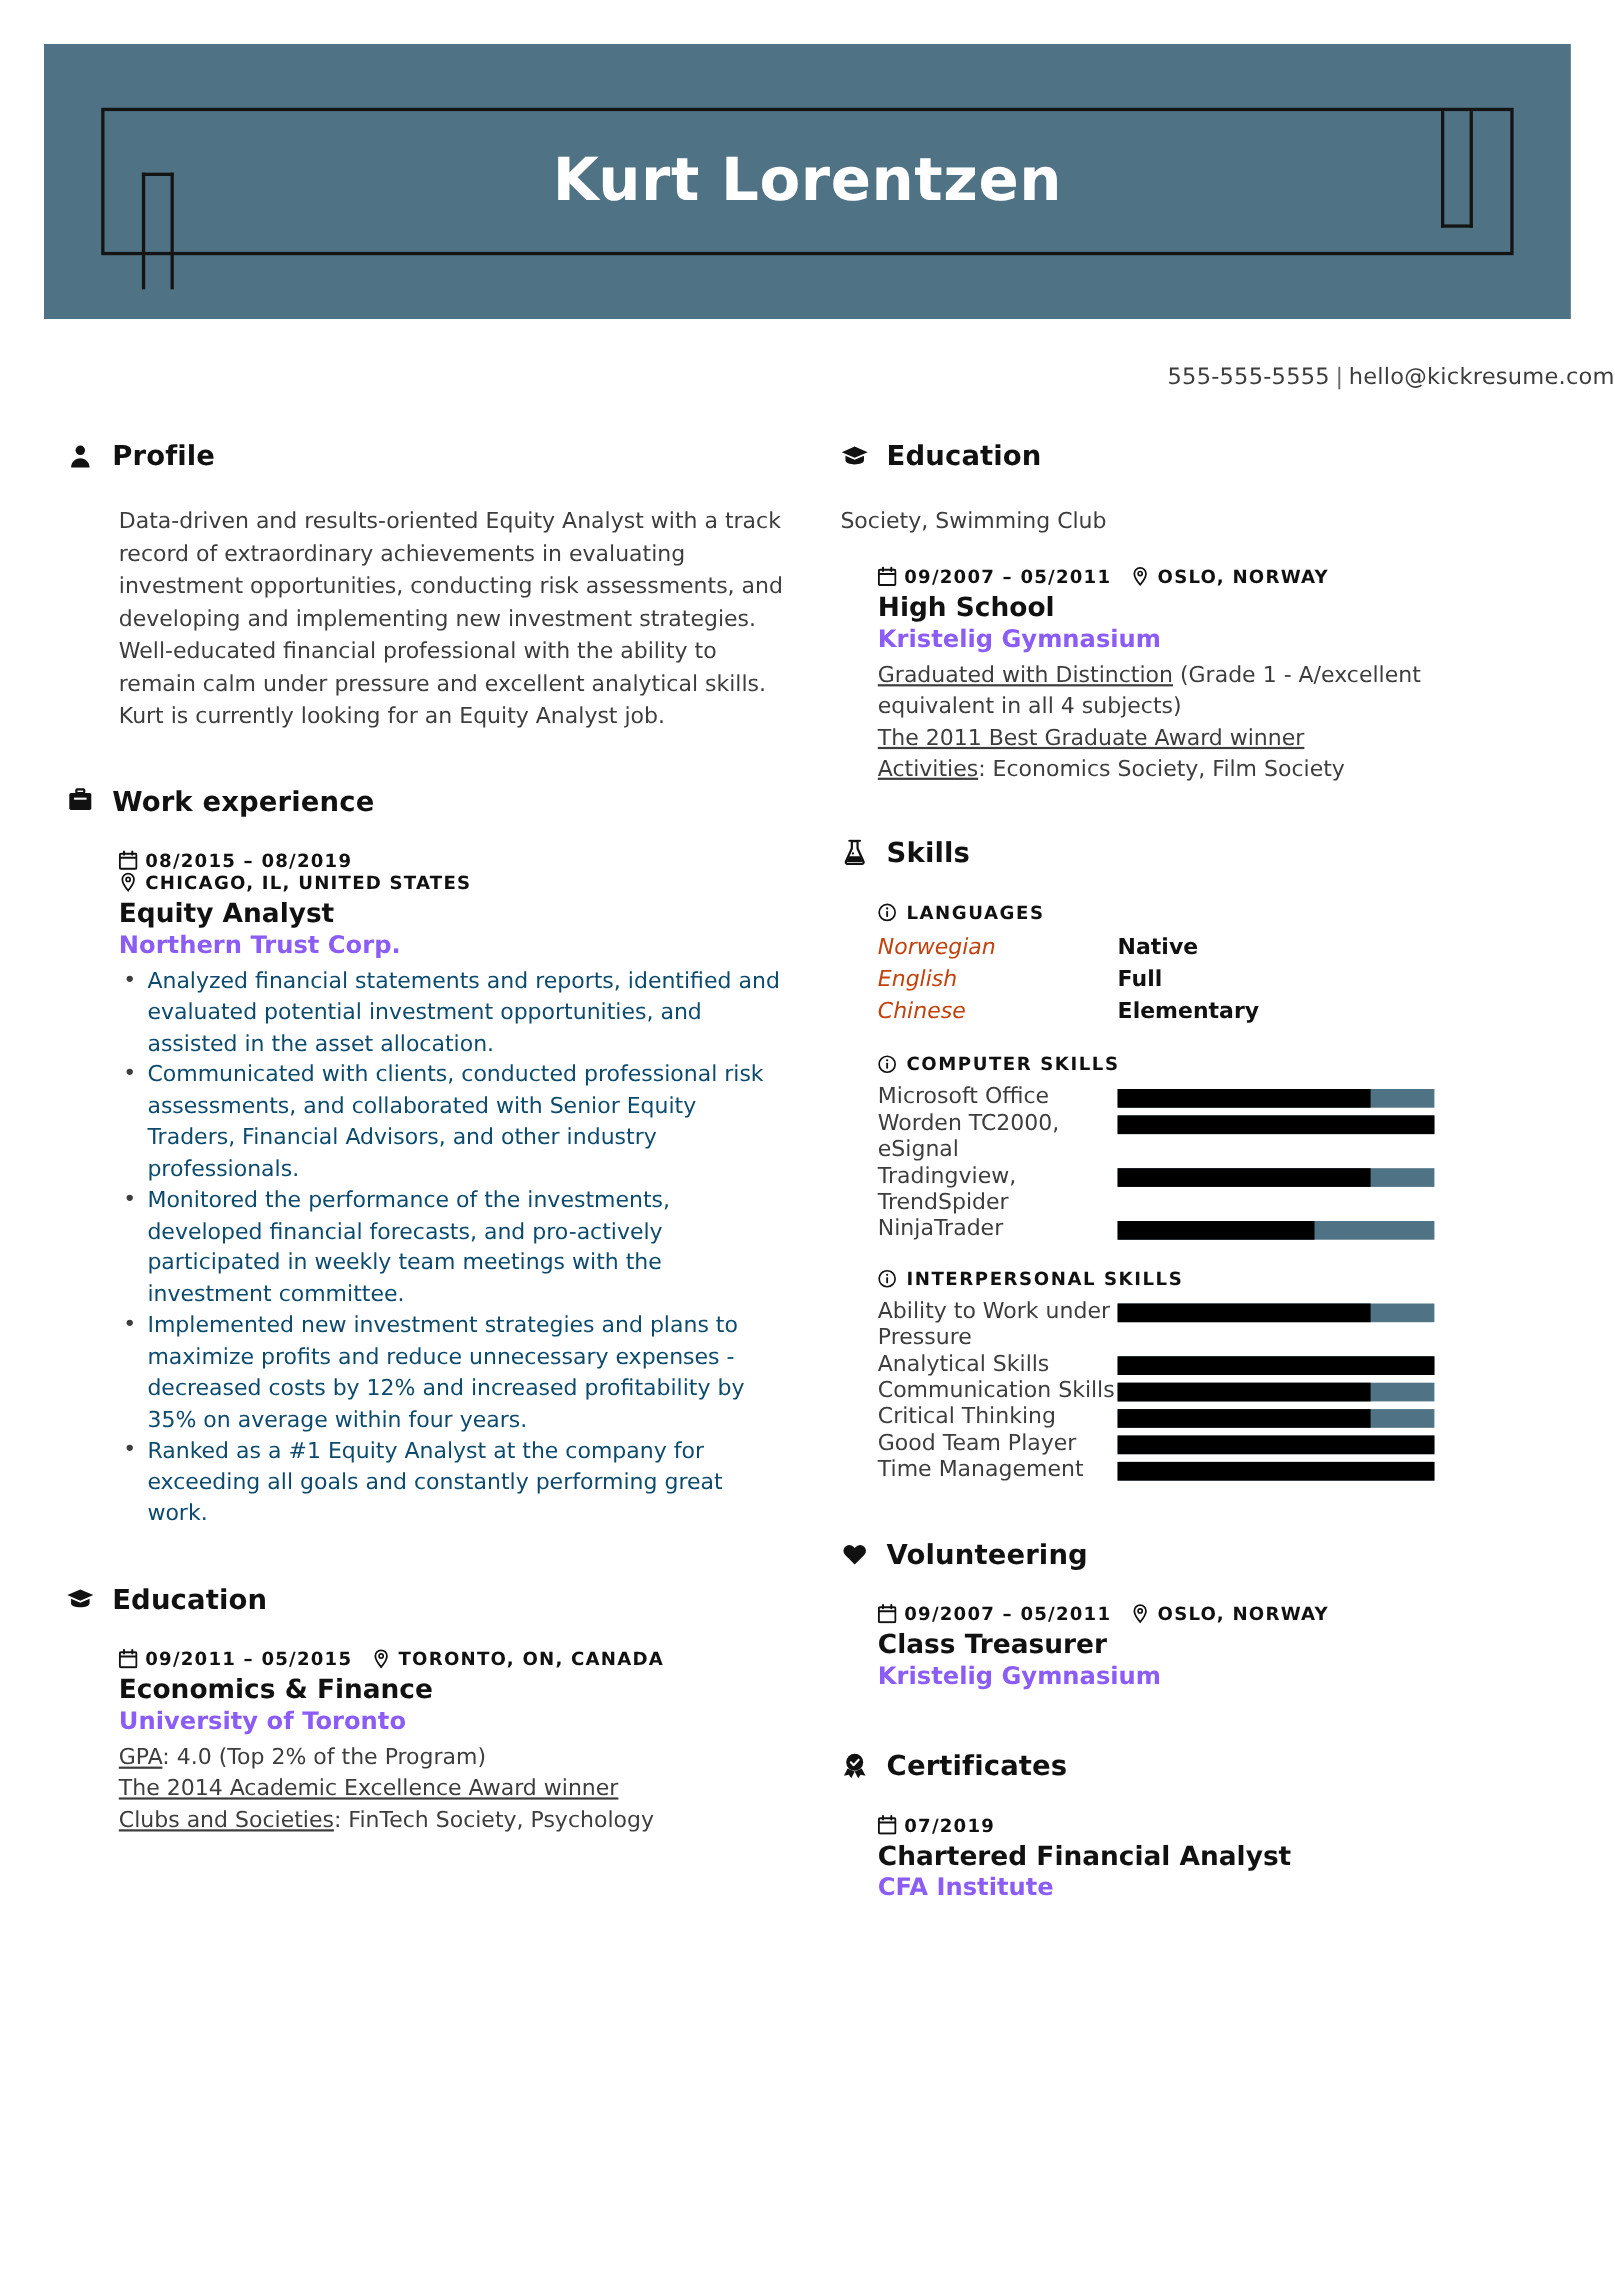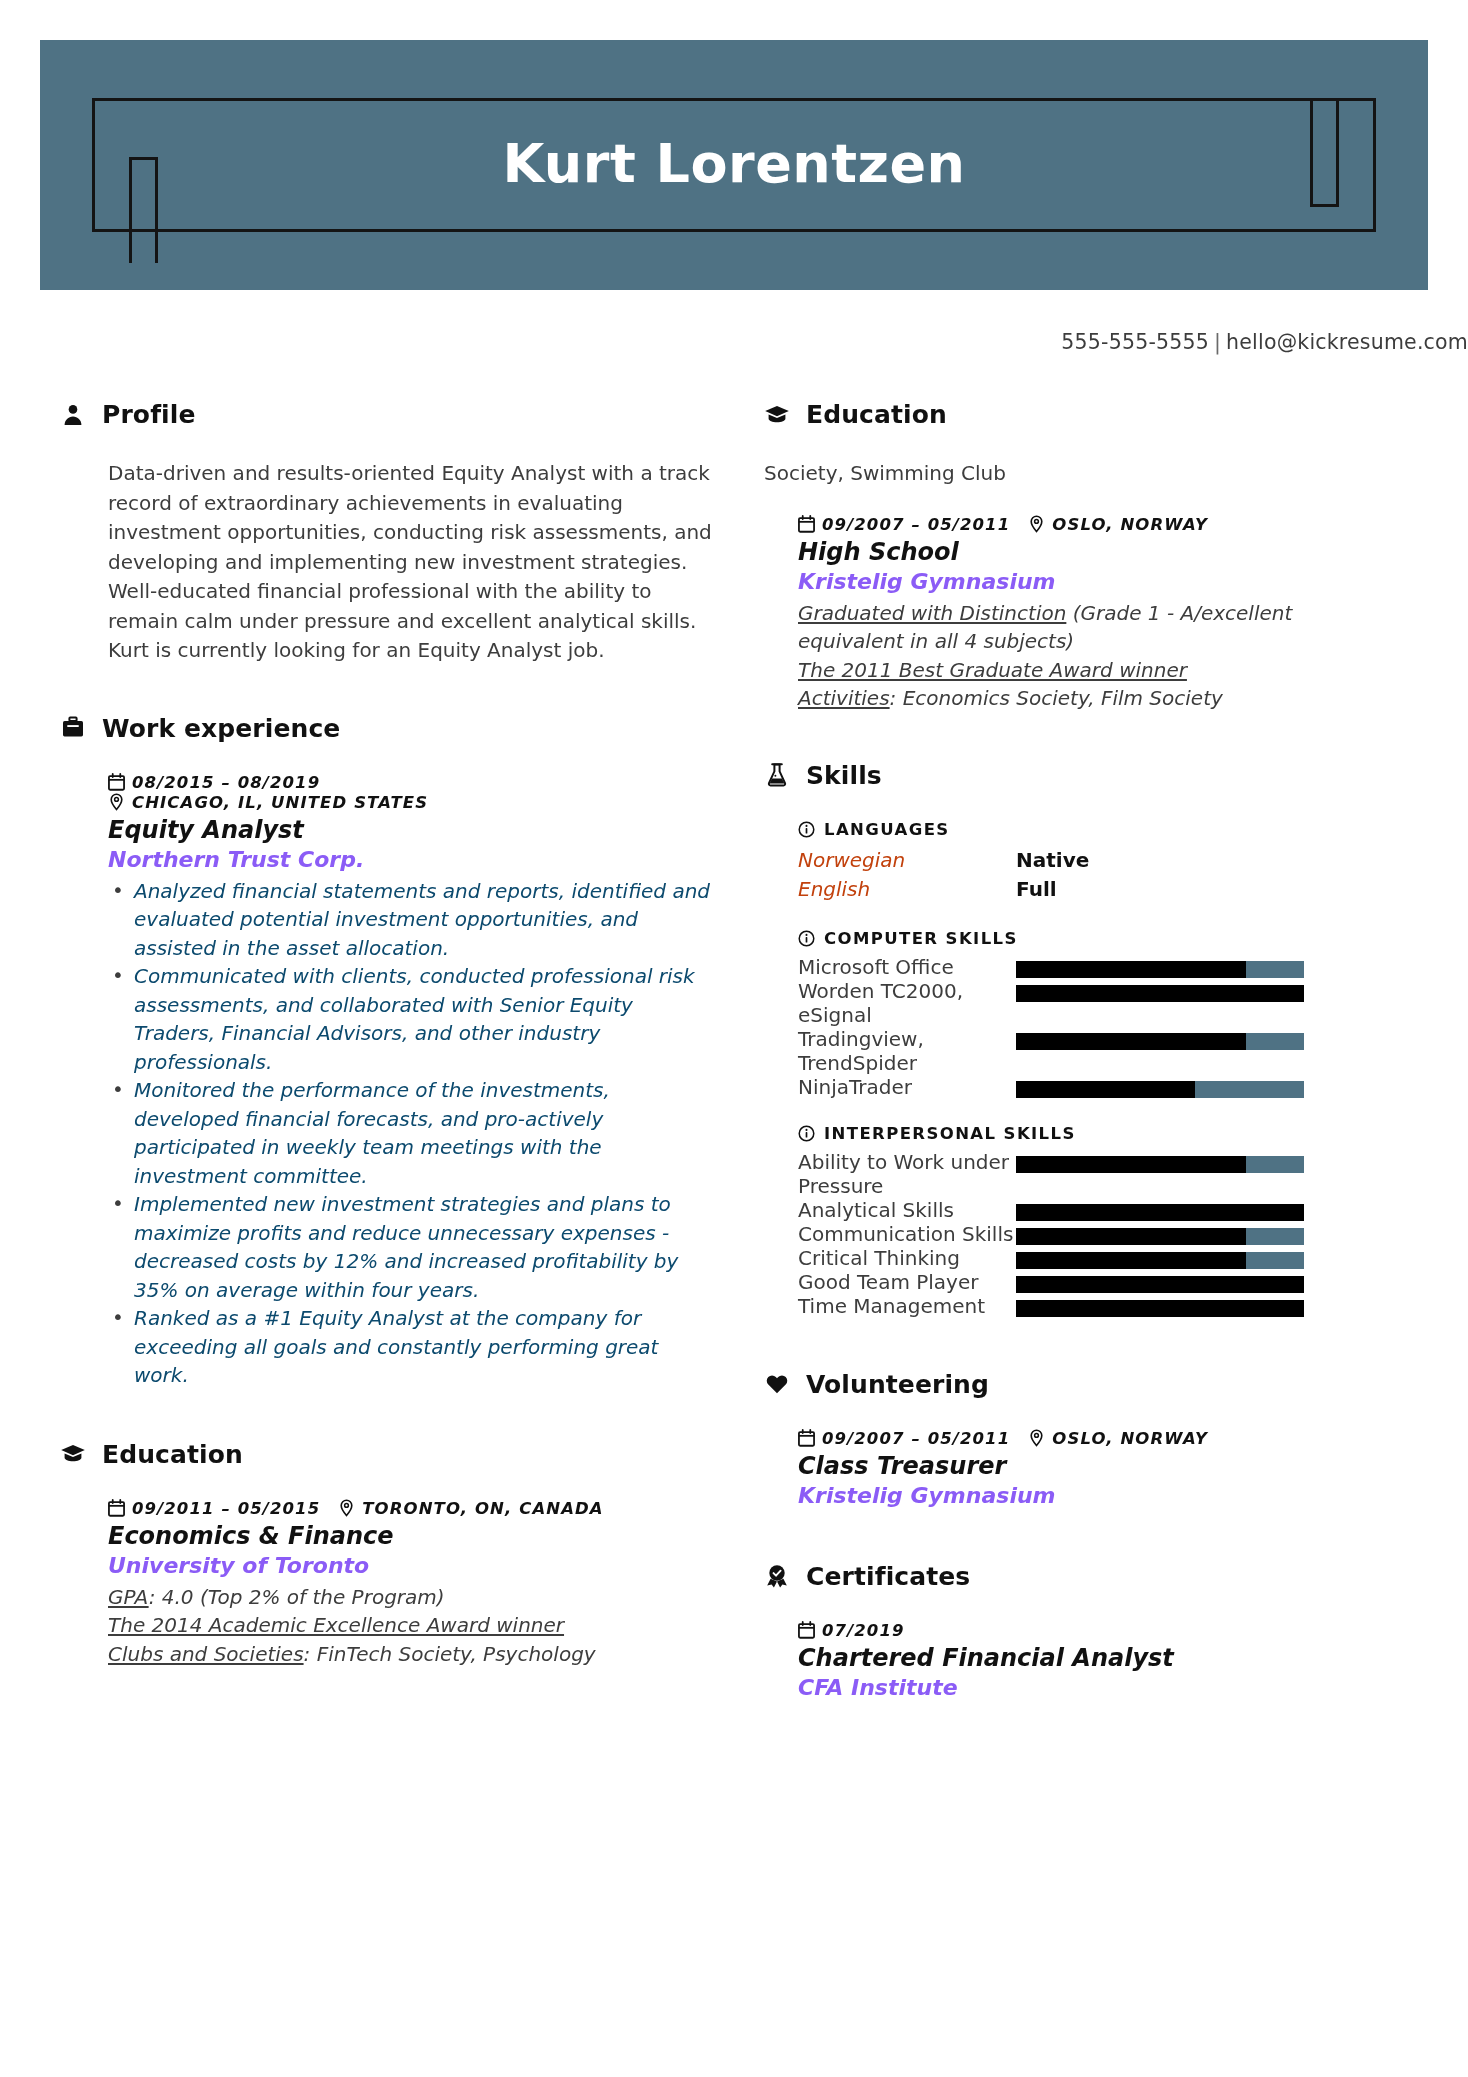--- a/index.html
+++ b/index.html
@@ -110,21 +110,21 @@
   .section-body { padding-left: 48px; }
 
   
   .para {
     font-size: 20px;
     line-height: 29.5px;
     color: #3d3d3d;
   }
 
   
-  .entry { margin-bottom: 0; font-style: italic; }
+  .entry { margin-bottom: 0; }
   .meta-line {
     display: flex;
     align-items: center;
     flex-wrap: wrap;
     gap: 6px;
     margin-bottom: 1px;
   }
   .meta-item {
     display: inline-flex;
     align-items: center;
@@ -433,20 +433,24 @@
               <span class="skill-group-title">LANGUAGES</span>
             </div>
             <div class="lang-row">
               <span class="lang-name">Norwegian</span>
               <span class="lang-level">Native</span>
             </div>
             <div class="lang-row">
               <span class="lang-name">English</span>
               <span class="lang-level">Full</span>
             </div>
+            <div class="lang-row">
+              <span class="lang-name">Chinese</span>
+              <span class="lang-level">Elementary</span>
+            </div>
           </div>
 
           <div class="skill-group">
             <div class="skill-group-head">
               <span class="info-icon">
                 <svg width="17" height="17" viewBox="0 0 18 18">
                     <circle cx="9" cy="9" r="7.7" fill="none" stroke="#111" stroke-width="1.6"></circle>
                     <circle cx="9" cy="5.2" r="1.1" fill="#111"></circle>
                     <rect x="8.1" y="7.5" width="1.8" height="5.8" rx="0.6" fill="#111"></rect>
                   </svg>

